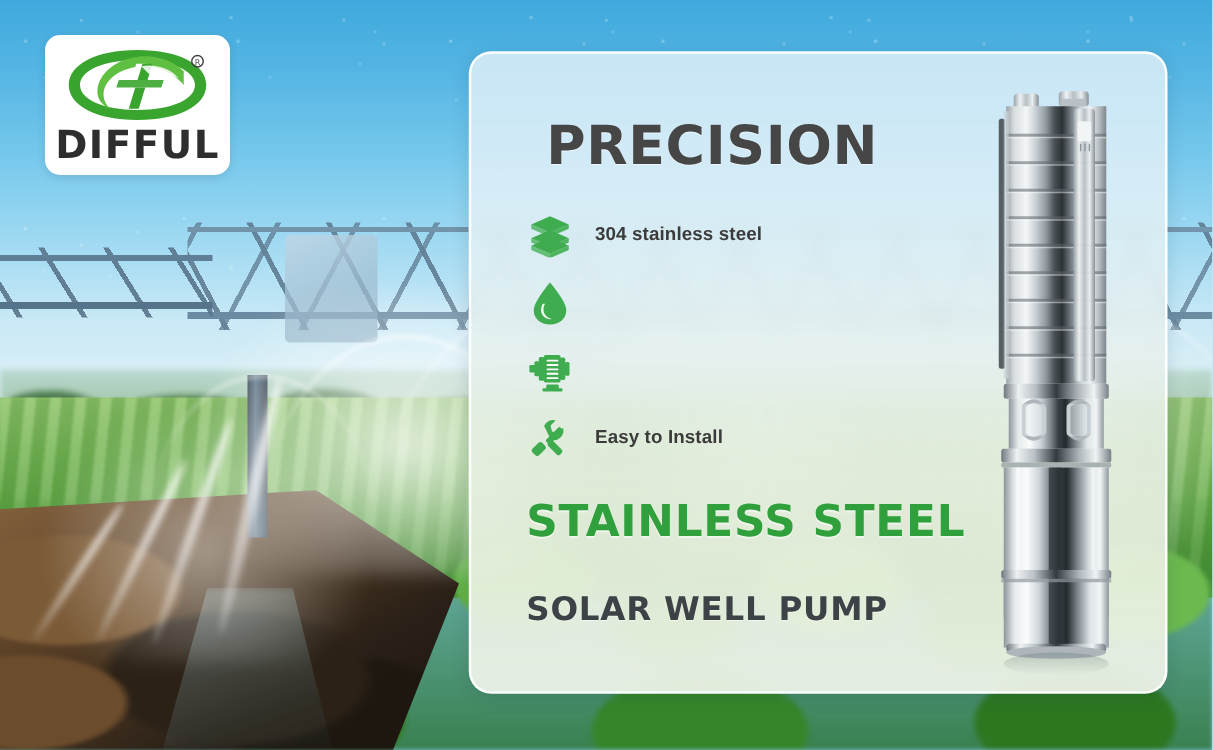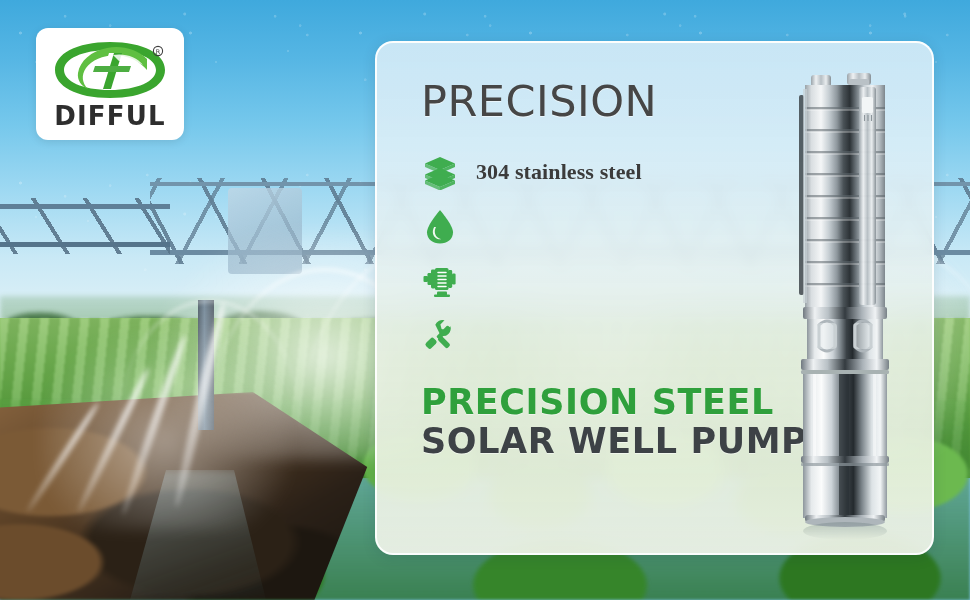--- a/index.html
+++ b/index.html
@@ -215,21 +215,21 @@
     border-radius: 12px;
     box-shadow: 0 2px 8px rgba(0,0,0,.10);
     display: flex;
     flex-direction: column;
     align-items: center;
     justify-content: center;
     gap: 2px;
   }
   .logo-mark { width: 118px; height: 62px; display: block; }
   .logo-word {
-    font-size: 26px;
+    font-size: 31px;
     font-weight: 700;
     letter-spacing: 1.2px;
     color: #2e2e2e;
     line-height: 1;
     font-family: "DejaVu Sans", "Liberation Sans", sans-serif;
   }
 
   
   .card {
     position: absolute;
@@ -250,24 +250,24 @@
   }
 
   .card-inner {
     position: absolute;
     inset: 0;
     padding: 36px 0 0 44px;
     box-sizing: border-box;
   }
 
   .headline {
-    margin: 0;
+    margin: 16px;
     font-size: 43px;
     line-height: 1.06;
-    font-weight: 400;
+    font-weight: 700;
     letter-spacing: .5px;
     color: #464646;
     font-family: "DejaVu Sans", "Liberation Sans", sans-serif;
     text-shadow: 0 1px 0 rgba(255,255,255,.55);
   }
   .headline span { display: block; }
 
   .features {
     list-style: none;
     margin: 20px 0 0 0;
@@ -283,50 +283,51 @@
   .feature-icon {
     width: 38px;
     height: 38px;
     flex: 0 0 38px;
     display: flex;
     align-items: center;
     justify-content: center;
   }
   .feature-icon svg { width: 36px; height: 36px; display: block; }
   .feature-label {
-    font-size: 22px;
+    font-size: 15px;
     font-weight: 700;
     color: #3b3b3b;
     letter-spacing: .1px;
-    font-family: Liberation Serif, serif;
+    font-family: Liberation Sans, sans-serif;
     white-space: nowrap;
   }
 
   .product-title {
     margin-top: 22px;
   }
   .pt-line1 {
     display: block;
     font-size: 35px;
     font-weight: 700;
     letter-spacing: .6px;
     color: #2fa03c;
     line-height: 1.12;
     font-family: "DejaVu Sans", "Liberation Sans", sans-serif;
     text-shadow: 0 1px 0 rgba(255,255,255,.5);
   }
   .pt-line2 {
     display: block;
-    font-size: 35px;
+    font-size: 26px;
     font-weight: 700;
     letter-spacing: .6px;
     color: #3d4246;
     line-height: 1.12;
     font-family: "DejaVu Sans", "Liberation Sans", sans-serif;
     text-shadow: 0 1px 0 rgba(255,255,255,.5);
+    margin-top: 36px;
   }
 
   
   .pump {
     position: absolute;
     left: 412px;
     top: 20px;
     width: 112px;
     height: 480px;
   }
@@ -465,26 +466,27 @@
 
                 <rect x="3.5" y="23.5" width="11" height="7.5" rx="2.4" transform="rotate(-45 9 27.2)"></rect>
                 <rect x="13.5" y="14.2" width="16" height="4.6" rx="1.2" transform="rotate(-45 21.5 16.5)"></rect>
 
                 <path d="M13.3 8.8 A7.6 7.6 0 0 1 22.5 4.3 L18.4 8.4 L19.6 13.1
                          L24.3 14.3 L28.4 10.2 A7.6 7.6 0 0 1 18.6 19.6 Z"></path>
                 <rect x="19.2" y="19.4" width="5.6" height="13.5" rx="2" transform="rotate(-45 22 26.2)"></rect>
               </g>
             </svg>
           </span>
+          <span class="feature-label">Easy to Install</span>
         </li>
 
       </ul>
 
       <div class="product-title">
-        <span class="pt-line1">PRECISION STEEL</span>
+        <span class="pt-line1">STAINLESS STEEL</span>
         <span class="pt-line2">SOLAR WELL PUMP</span>
       </div>
     </div>
 
     <div class="pump">
       <svg viewBox="0 0 112 480" aria-hidden="true">
         <defs>
           <linearGradient id="steel" x1="0" y1="0" x2="1" y2="0">
             <stop offset="0%" stop-color="#9aa3a8"></stop>
             <stop offset="8%" stop-color="#d9dee1"></stop>

